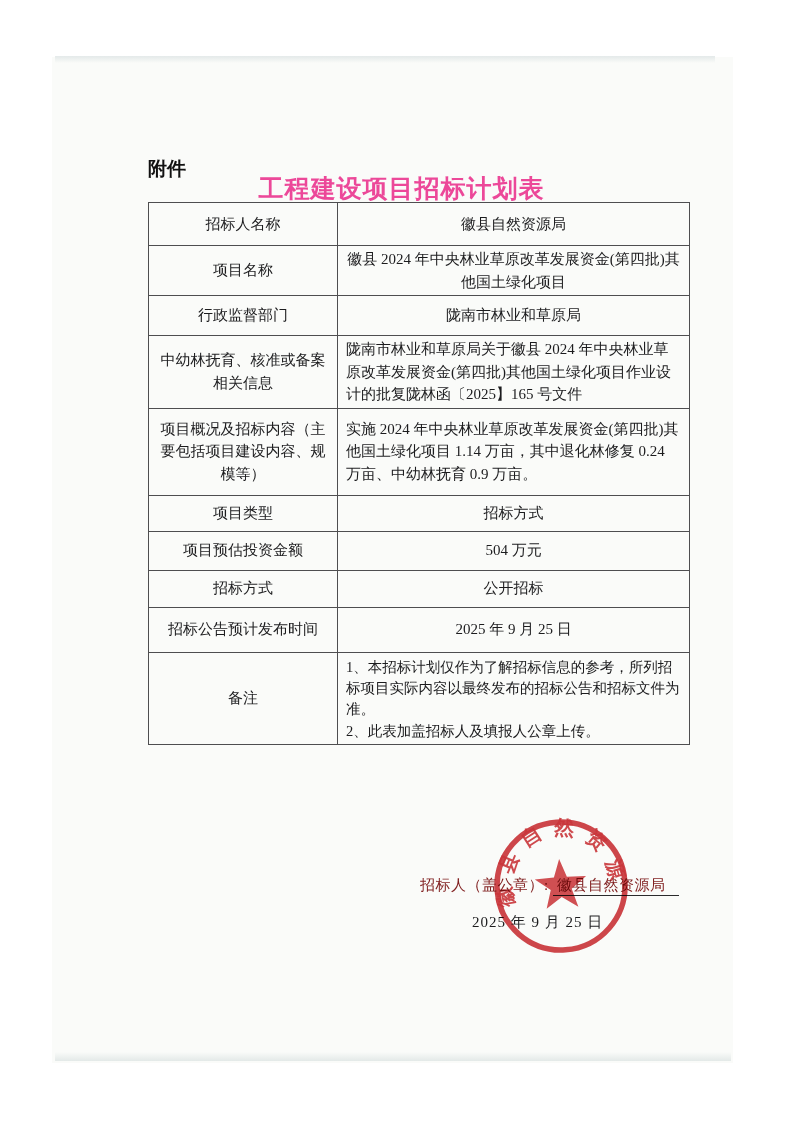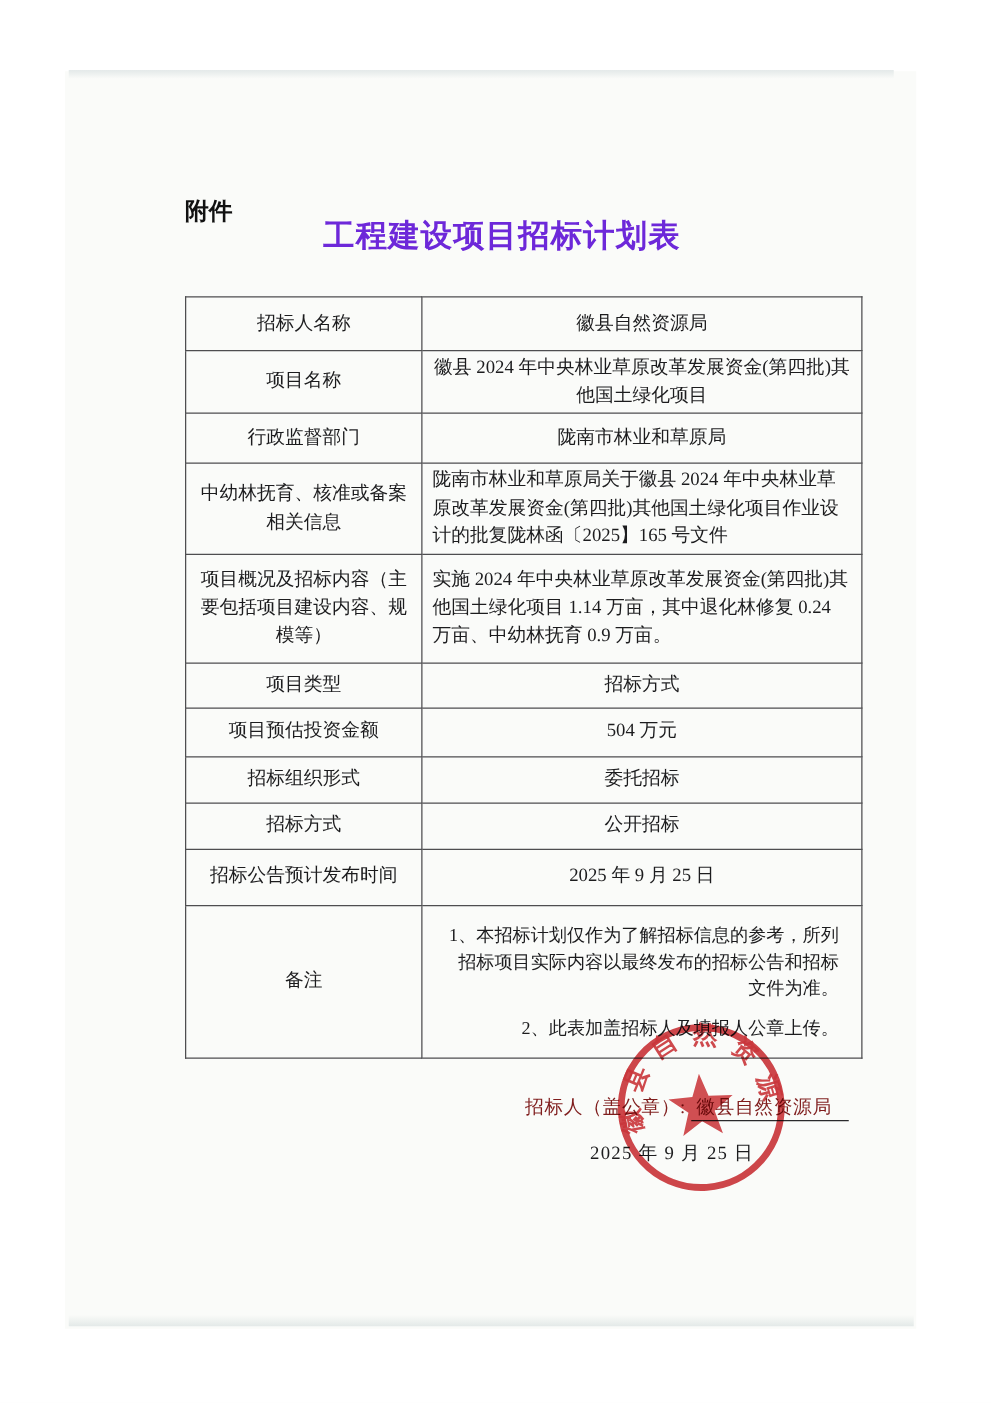--- a/index.html
+++ b/index.html
@@ -22,36 +22,36 @@
     opacity:.85;
   }
   .attachment{
     position:absolute;left:148px;top:156px;
     font-family:"Liberation Sans","DejaVu Sans",sans-serif;
     font-weight:bold;font-size:19px;color:#111;
   }
   .doc-title{
     position:absolute;left:148px;top:172px;width:507px;text-align:center;
     font-family:"Liberation Sans","DejaVu Sans",sans-serif;
-    font-weight:bold;font-size:25px;letter-spacing:1px;color:#6d28d9;
+    font-weight:bold;font-size:25px;letter-spacing:1px;color:#ec4899;
   }
   table.plan{
-    position:absolute;left:148px;top:237px;width:507px;
+    position:absolute;left:148px;top:202px;width:507px;
     border-collapse:collapse;table-layout:fixed;
   }
   table.plan td{
     border:1px solid #4e4e50;
     font-size:15px;line-height:1.5;color:#1c1c1e;
     padding:2px 8px;vertical-align:middle;overflow:hidden;
   }
   td.lbl{width:172px;text-align:center;padding:2px 5px;}
   td.val{width:335px;text-align:center;}
   td.val.left{text-align:left;}
   td.val.remark{vertical-align:top;padding-top:4px;line-height:1.48;font-size:14.5px;}
-  td.val.remark p{margin:10px;text-align:right;}
+  td.val.remark p{margin:0;text-align:left;}
   .sig-line{
     position:absolute;left:420px;top:876px;font-size:15px;color:#7f1d1d;
     letter-spacing:.5px;white-space:nowrap;
   }
   .sig-name{
     border-bottom:1.2px solid #2a2a2c;padding:0 14px 2px 4px;
   }
   .sig-date{
     position:absolute;left:472px;top:913px;font-size:15px;color:#1c1c1e;
     letter-spacing:1px;white-space:nowrap;
@@ -98,24 +98,20 @@
   </tr>
   <tr style="height:36px">
     <td class="lbl">项目类型</td>
     <td class="val">招标方式</td>
   </tr>
   <tr style="height:39px">
     <td class="lbl">项目预估投资金额</td>
     <td class="val">504 万元</td>
   </tr>
   <tr style="height:37px">
-    <td class="lbl">招标组织形式</td>
-    <td class="val">委托招标</td>
-  </tr>
-  <tr style="height:37px">
     <td class="lbl">招标方式</td>
     <td class="val">公开招标</td>
   </tr>
   <tr style="height:45px">
     <td class="lbl">招标公告预计发布时间</td>
     <td class="val">2025 年 9 月 25 日</td>
   </tr>
   <tr style="height:90px">
     <td class="lbl">备注</td>
     <td class="val remark">

